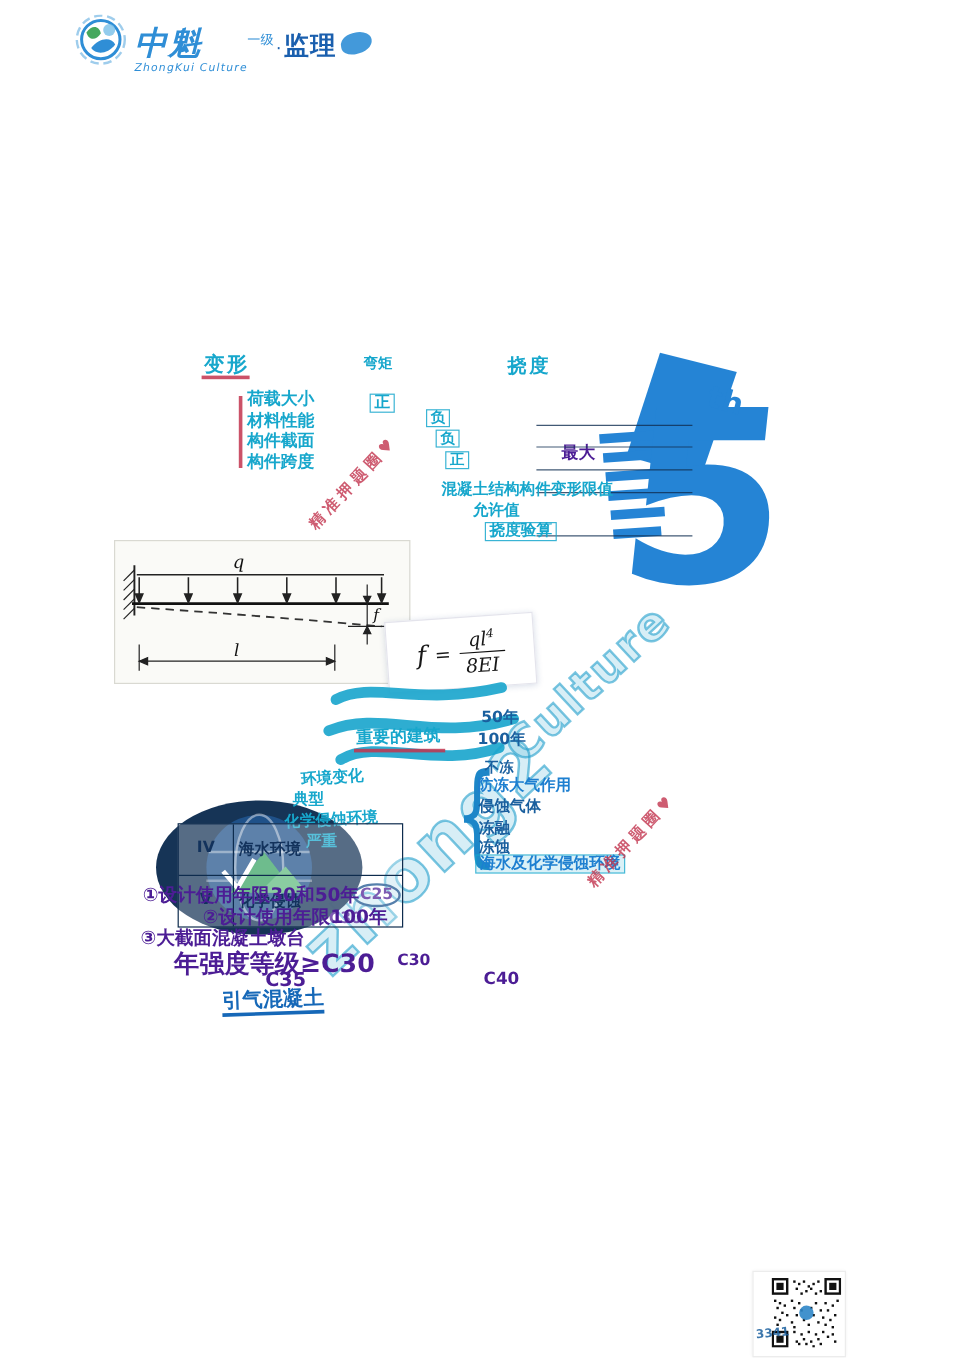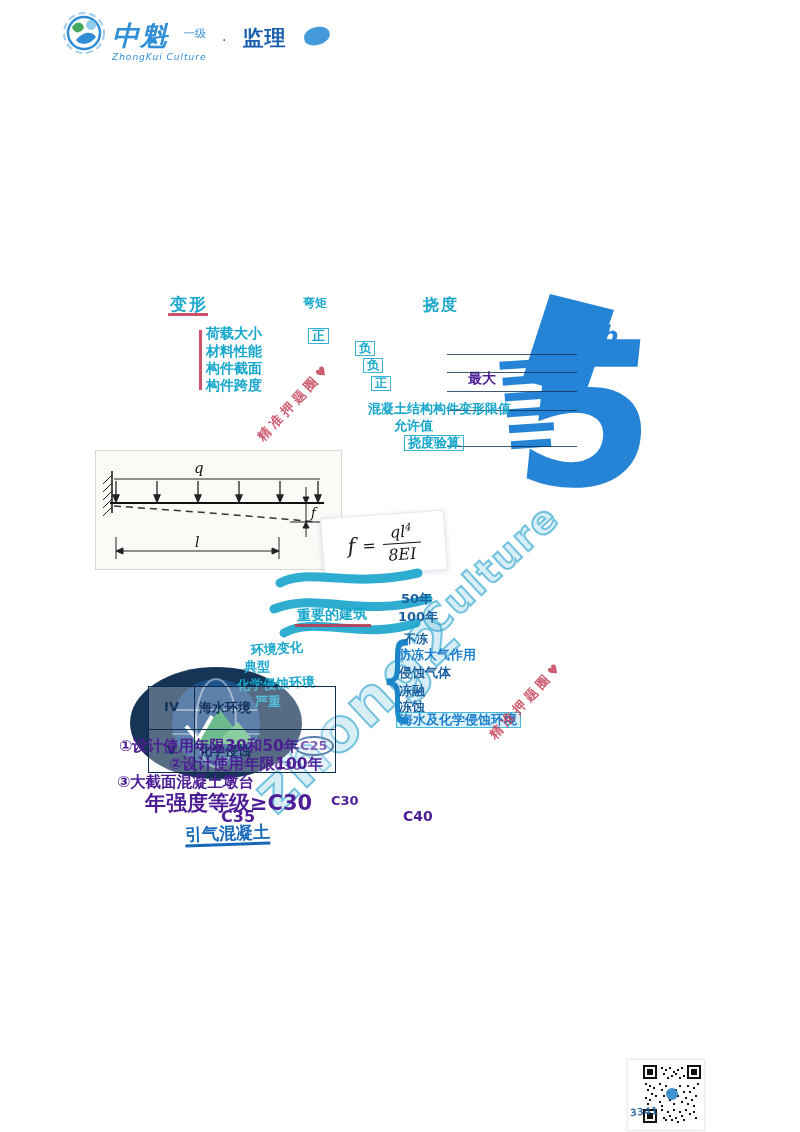--- a/index.html
+++ b/index.html
@@ -18,23 +18,23 @@
   .redline{position:absolute;background:#c2344e;opacity:.85;}
   .rule{position:absolute;height:0;border-top:1.6px solid rgba(18,48,82,.8);}
   .seal{position:absolute;color:#c2344e;font-weight:bold;letter-spacing:4px;opacity:.8;
         transform-origin:0 50%;font-size:13px;}
   .outline-wm{position:absolute;font-weight:bold;color:rgba(34,158,204,.18);
         -webkit-text-stroke:2px rgba(34,158,204,.6);transform-origin:0 0;letter-spacing:2px;}
 
   
   .logo{position:absolute;left:62px;top:12px;display:flex;align-items:flex-start;gap:4px;}
   .logo-textcol{display:flex;flex-direction:column;margin-top:6px;}
-  .brandline{display:flex;align-items:baseline;gap:16px;}
+  .brandline{display:flex;align-items:baseline;gap:2px;}
   .brand-main{font-size:27px;font-weight:bold;font-style:italic;color:#2f8ed6;letter-spacing:1px;}
-  .brand-sup{font-size:11px;color:#2f8ed6;position:relative;top:-8px;}
+  .brand-sup{font-size:11px;color:#2f8ed6;position:relative;top:-8px;margin-left:36px;}
   .brand-sep{font-size:14px;color:#1a5fae;}
   .brand-sub{font-size:21px;font-weight:bold;color:#1a5fae;letter-spacing:1px;}
   .brand-blob{width:26px;height:18px;background:#2f8ed6;border-radius:55% 45% 60% 40%;
         transform:rotate(-8deg);margin-left:2px;opacity:.9;}
   .subtitle{font-size:9px;font-style:italic;color:#2f8ed6;margin-top:-2px;letter-spacing:1px;}
 
   
   .beam-panel{position:absolute;left:95px;top:450px;width:245px;height:118px;
         background:#fafaf7;border:1px solid #d9d9d2;}
   .formula-card{position:absolute;left:322px;top:514px;width:122px;height:58px;background:#fff;

